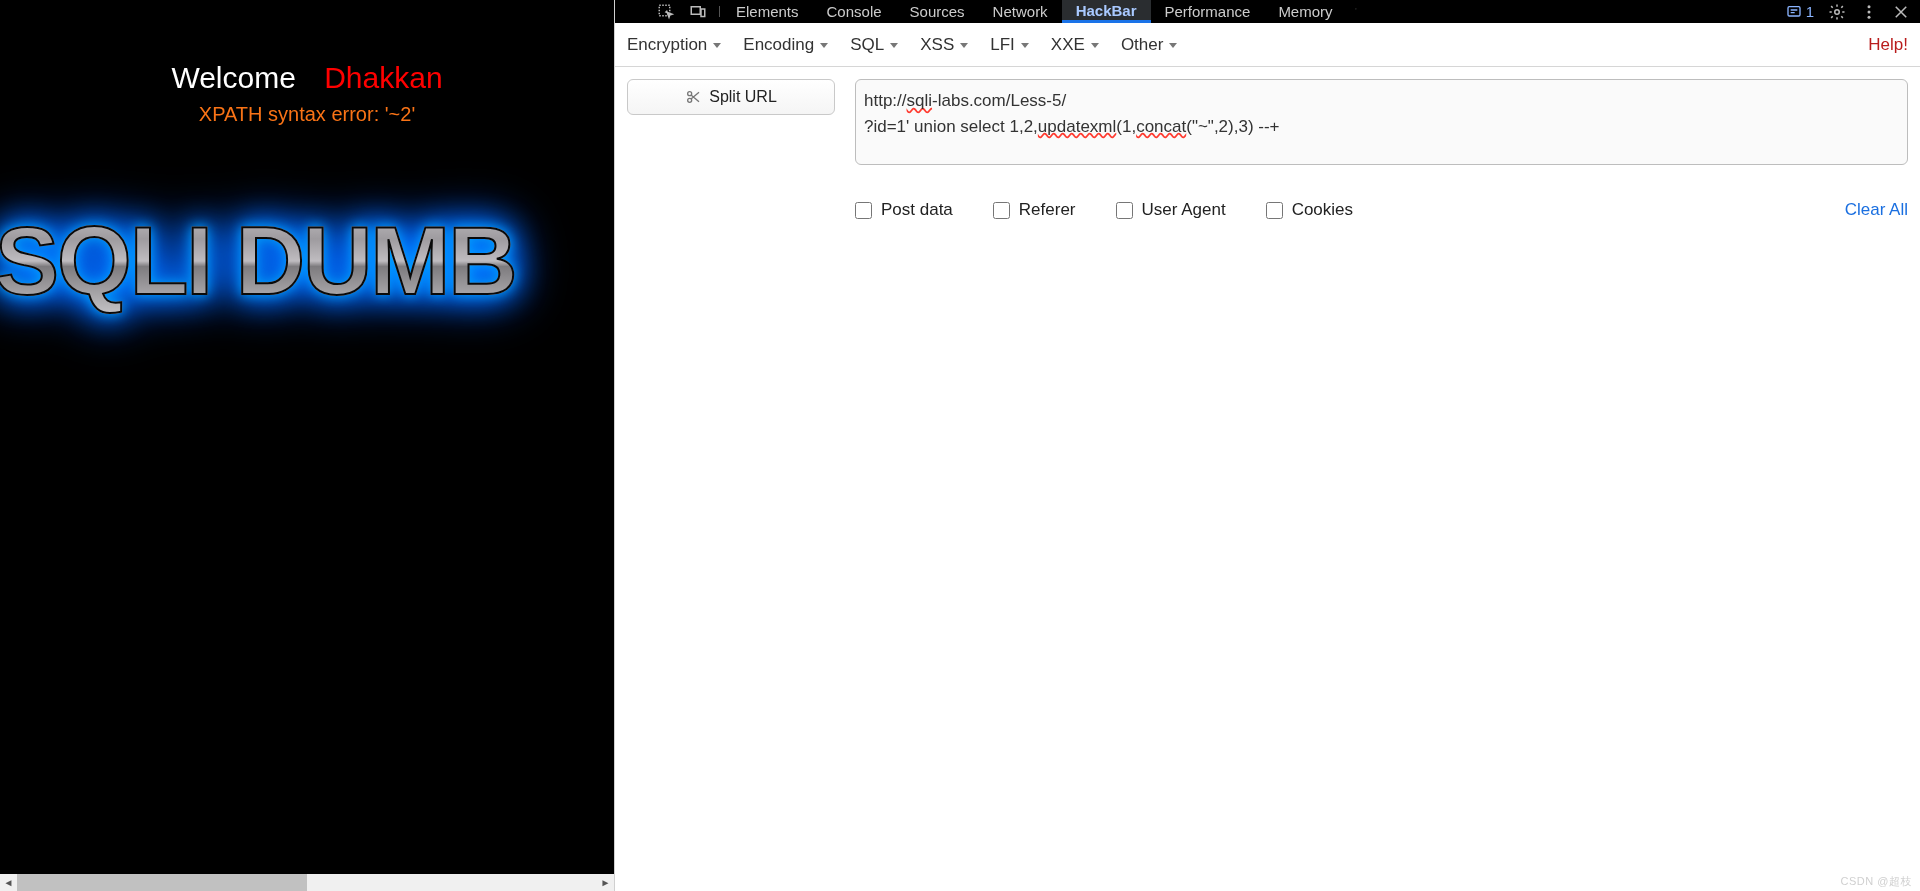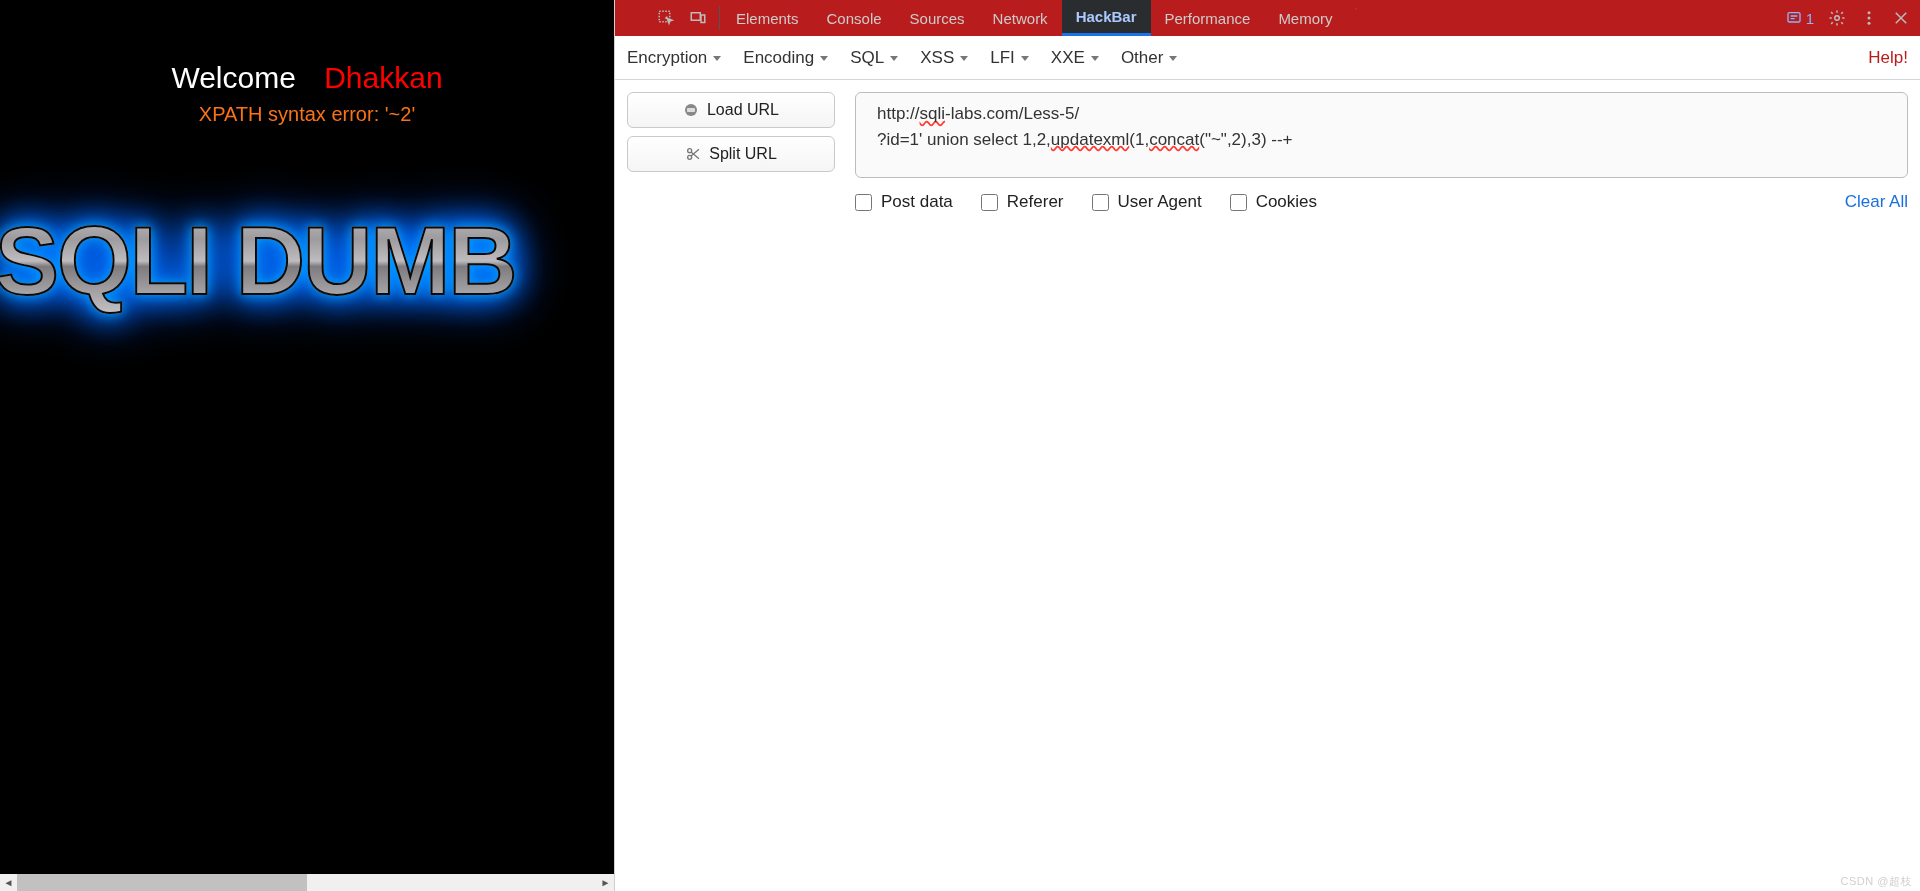--- a/index.html
+++ b/index.html
@@ -86,22 +86,22 @@
     
     .devtools {
       flex: 1;
       height: 100%;
       display: flex;
       flex-direction: column;
       background: #fff;
       border-left: 1px solid #d0d0d0;
     }
     .dt-tabs {
-      height: 36px;
-      background: #b91c1c;
+      height: 23px;
+      background: #000000;
       display: flex;
       align-items: stretch;
       color: #ccc;
       font-size: 15px;
       padding-left: 32px;
     }
     .dt-tabs .seg {
       display: flex; align-items: center;
       padding: 0 10px;
       gap: 14px;
@@ -184,36 +184,36 @@
 
     .hb-right {
       flex: 1;
       display: flex; flex-direction: column;
     }
     .hb-textarea {
       width: 100%;
       min-height: 86px;
       border: 1px solid #bdbdbd;
       border-radius: 6px;
-      padding: 8px 21px;
+      padding: 8px 8px;
       font-size: 17px;
       font-family: Arial, sans-serif;
       color: #333;
       resize: both;
       background: #fafafa;
       line-height: 1.5;
     }
     .hb-textarea .sp {
       text-decoration: underline wavy #ff3b30;
       text-decoration-skip-ink: none;
     }
     .hb-checks {
       display: flex; align-items: center;
-      margin-top: 14px;
-      gap: 28px;
+      margin-top: 35px;
+      gap: 40px;
       font-size: 17px;
       color: #222;
     }
     .hb-check { display: flex; align-items: center; gap: 9px; }
     .hb-check input {
       width: 17px; height: 17px;
       accent-color: #1a73e8;
     }
     .hb-clear {
       margin-left: auto;
@@ -342,27 +342,20 @@
     <div class="hb-dd">
         <span>Other</span>
         <span class="caret"></span>
       </div>
     <a class="hb-help">Help!</a>
   </div>
 
   <div class="hb-body">
     <div class="hb-buttons">
       <button class="hb-btn">
-        <svg viewBox="0 0 24 24">
-            <circle cx="12" cy="12" r="9" fill="#888"></circle>
-            <rect x="6" y="9" width="12" height="6" rx="1" fill="#ddd"></rect>
-          </svg>
-        <span>Load URL</span>
-      </button>
-      <button class="hb-btn">
         <svg viewBox="0 0 24 24" fill="none" stroke="#777" stroke-width="2">
             <circle cx="7" cy="7" r="3"></circle>
             <circle cx="7" cy="17" r="3"></circle>
             <path d="M9 9l12 10M9 15L21 5"></path>
           </svg>
         <span>Split URL</span>
       </button>
     </div>
 
     <div class="hb-right">

